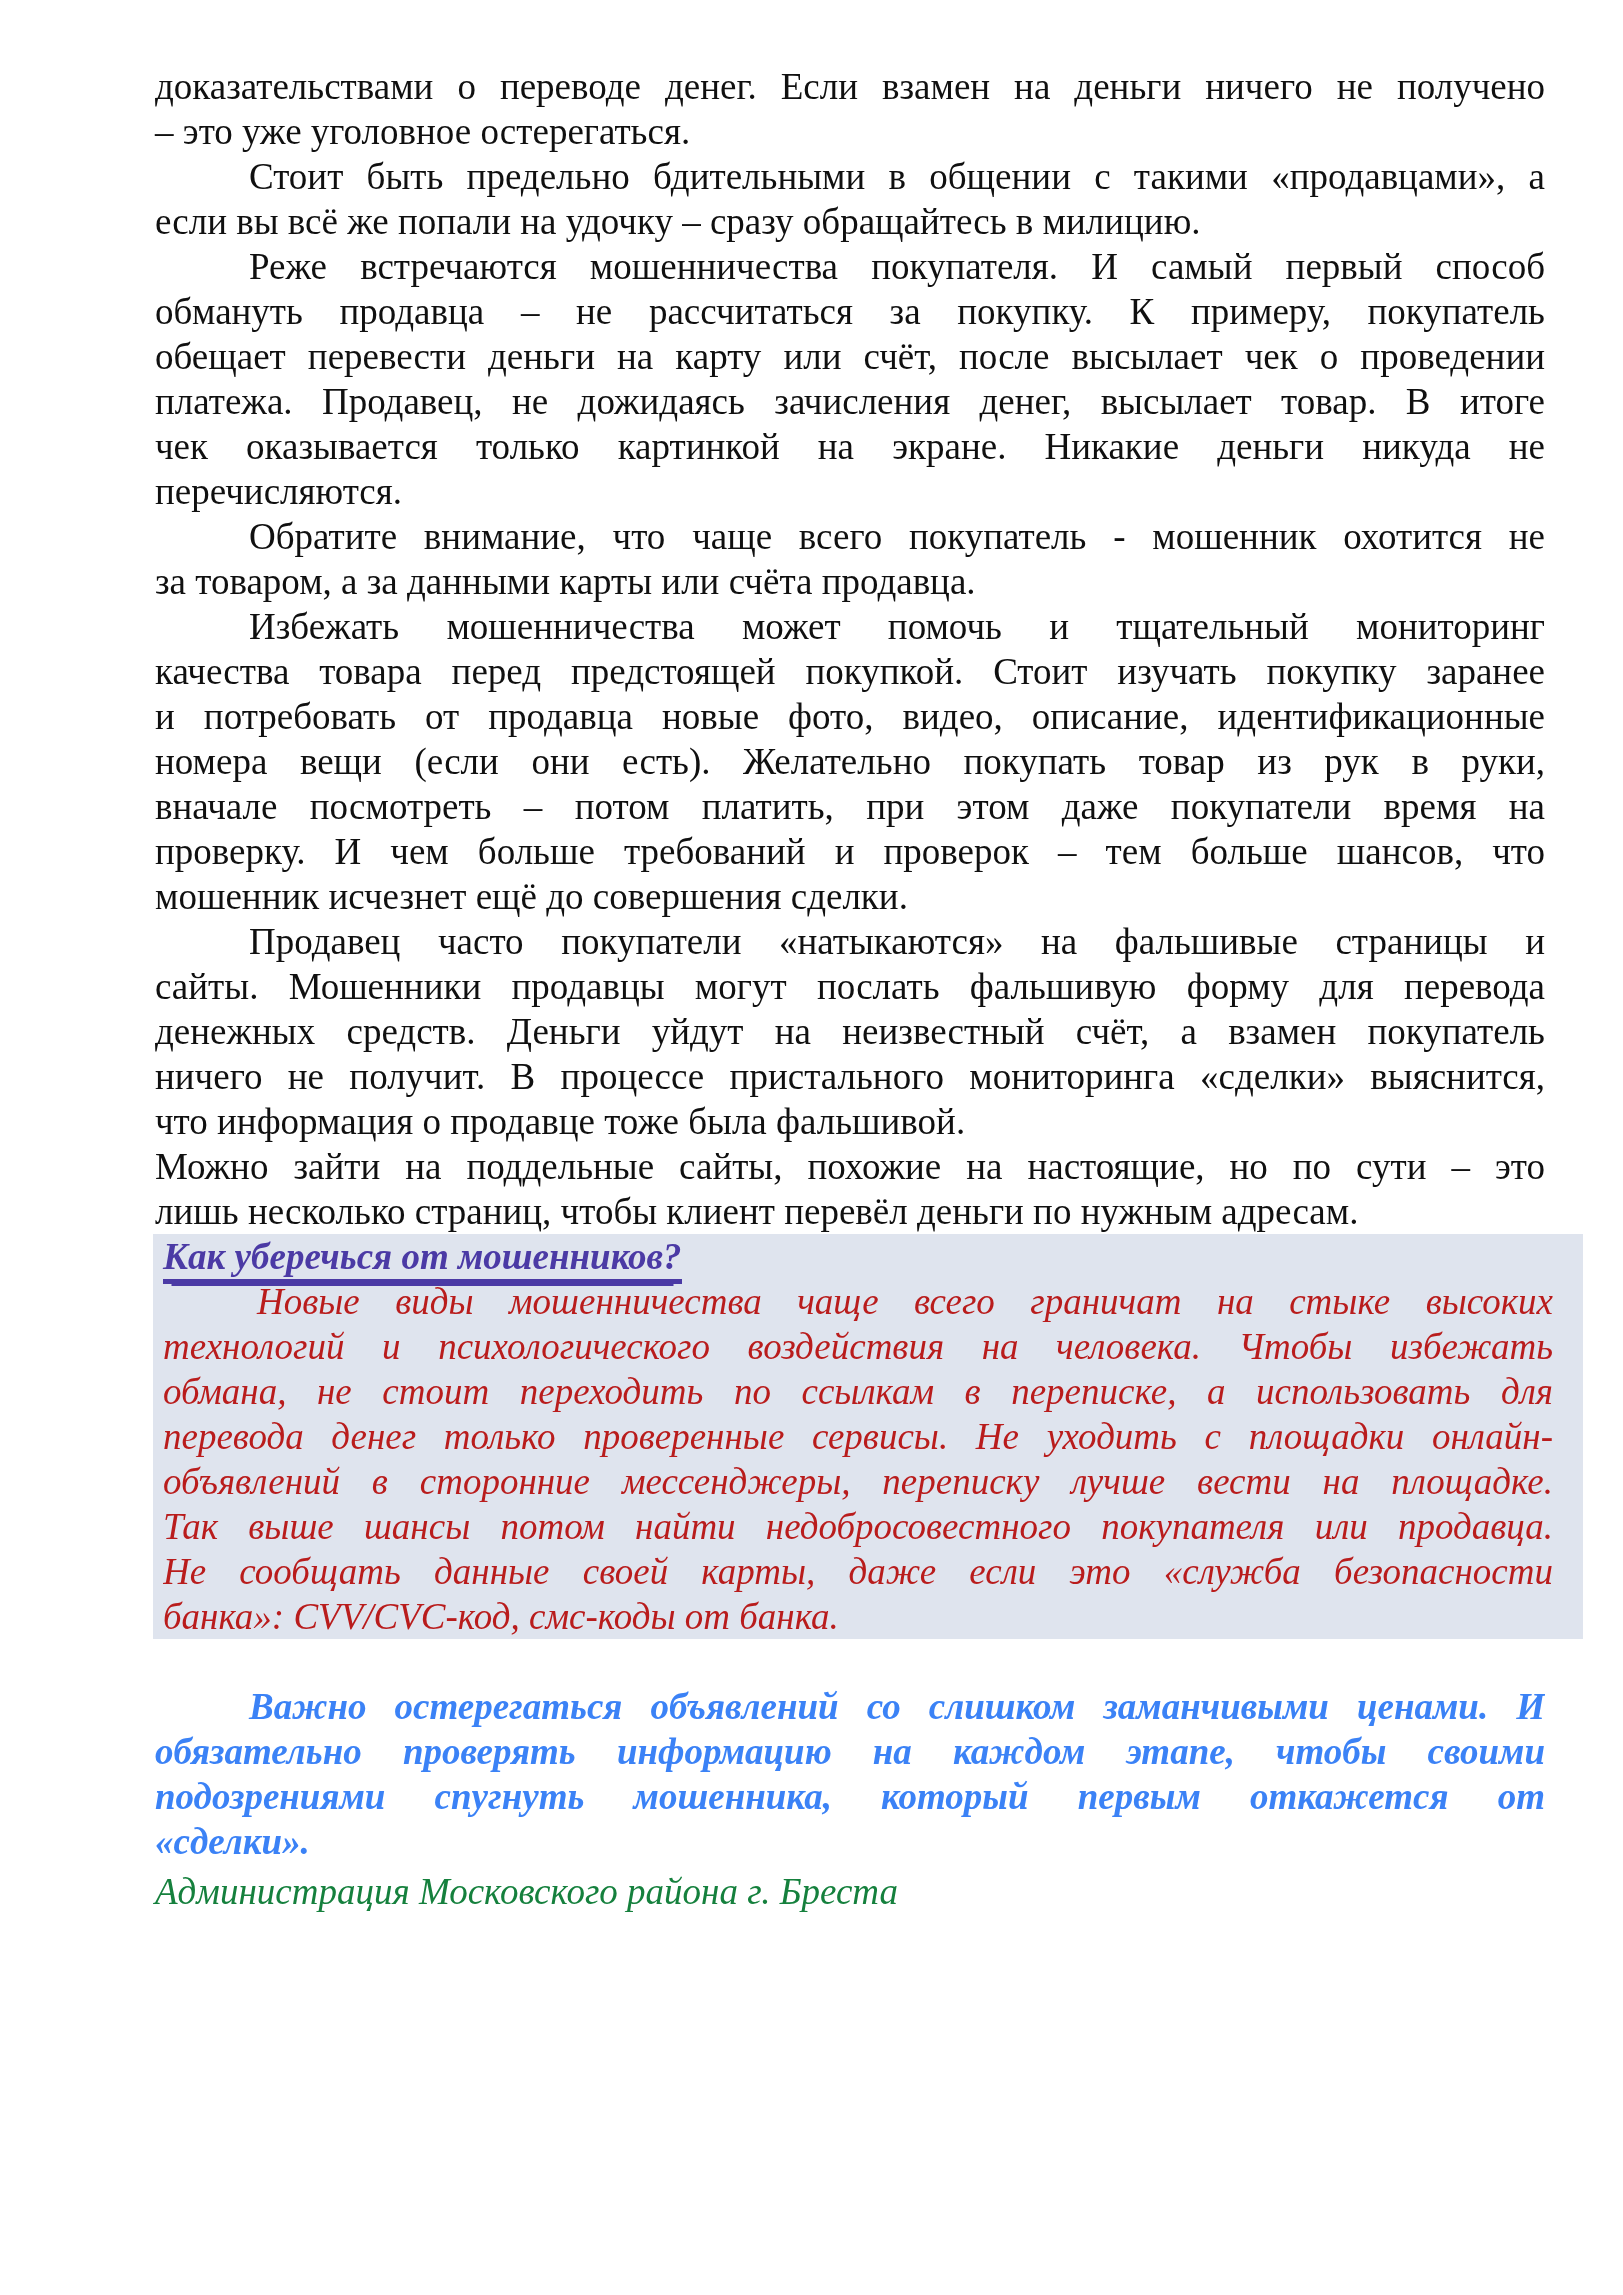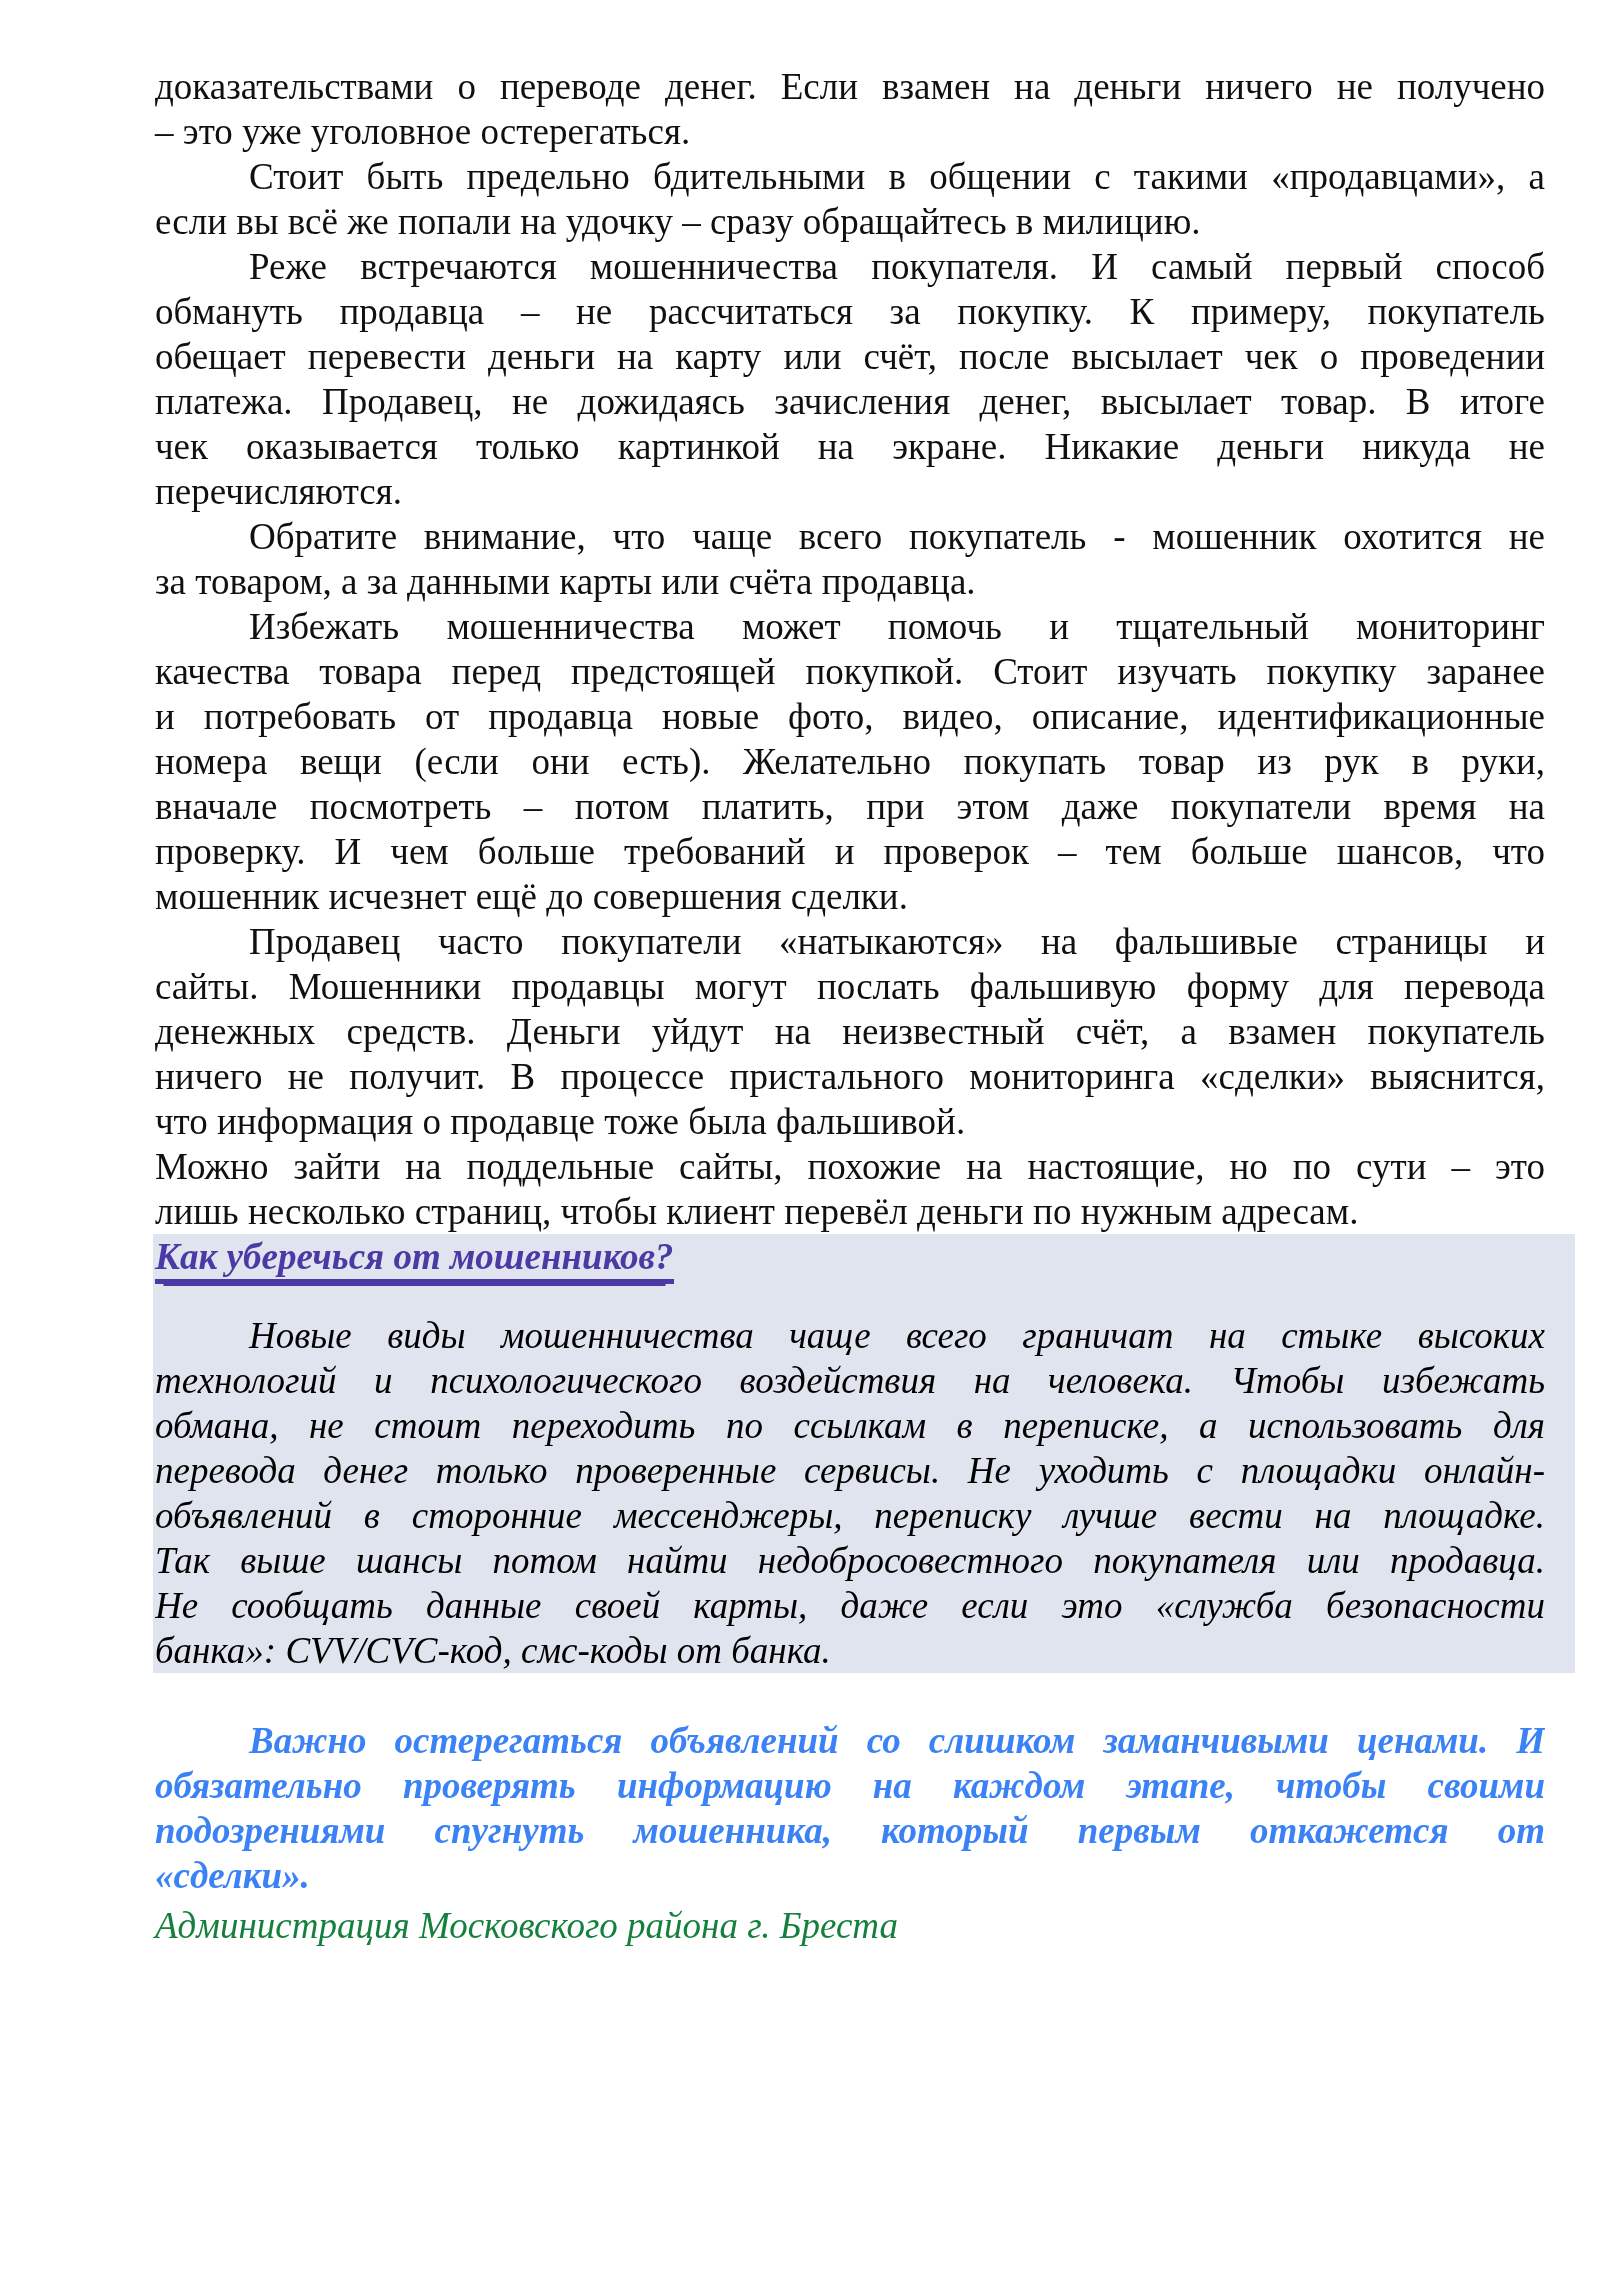--- a/index.html
+++ b/index.html
@@ -31,21 +31,21 @@
     text-align-last: justify;
     overflow: hidden;
   }
   .line.ind { text-indent: 94px; }
   .spacer-line { height: 45px; }
   
   .highlight {
     width: 1390px;
     padding-right: 29.5px;   
     margin-left: -2px;
-    padding-left: 2px;
+    padding-left: 10px;
     box-sizing: content-box;
   }
   .hl-heading {
     height: 45px;
     line-height: 45px;
     font-weight: bold;
     font-style: italic;
   }
   .hl-heading span {
     border-bottom: 5.2px solid currentColor;
@@ -95,21 +95,21 @@
         <div class="line j">ничего не получит. В процессе пристального мониторинга «сделки» выяснится,</div>
         <div class="line">что информация о продавце тоже была фальшивой.</div>
         <div class="line j">Можно зайти на поддельные сайты, похожие на настоящие, но по сути – это</div>
         <div class="line">лишь несколько страниц, чтобы клиент перевёл деньги по нужным адресам.</div>
       </div>
 
     <div class="highlight" style="background: rgb(223, 228, 238);">
       <div class="hl-heading" style="color: rgb(75, 58, 165);">
         <span>Как уберечься от мошенников?</span>
       </div>
-      <div class="hl-body" style="color: #000000; margin-top: 34px;">
+      <div class="hl-body" style="color: #b91c1c;">
           <div class="line j ind">Новые виды мошенничества чаще всего граничат на стыке высоких</div>
           <div class="line j">технологий и психологического воздействия на человека. Чтобы избежать</div>
           <div class="line j">обмана, не стоит переходить по ссылкам в переписке, а использовать для</div>
           <div class="line j">перевода денег только проверенные сервисы. Не уходить с площадки онлайн-</div>
           <div class="line j">объявлений в сторонние мессенджеры, переписку лучше вести на площадке.</div>
           <div class="line j">Так выше шансы потом найти недобросовестного покупателя или продавца.</div>
           <div class="line j">Не сообщать данные своей карты, даже если это «служба безопасности</div>
           <div class="line">банка»: CVV/CVC-код, смс-коды от банка.</div>
         </div>
     </div>

